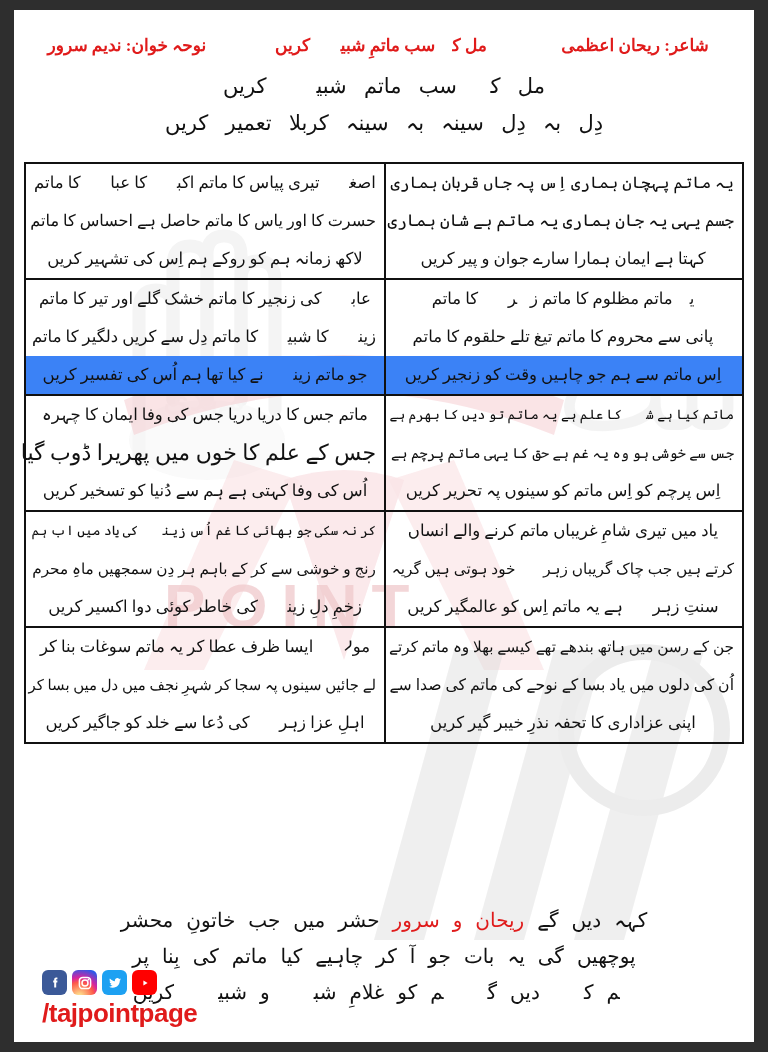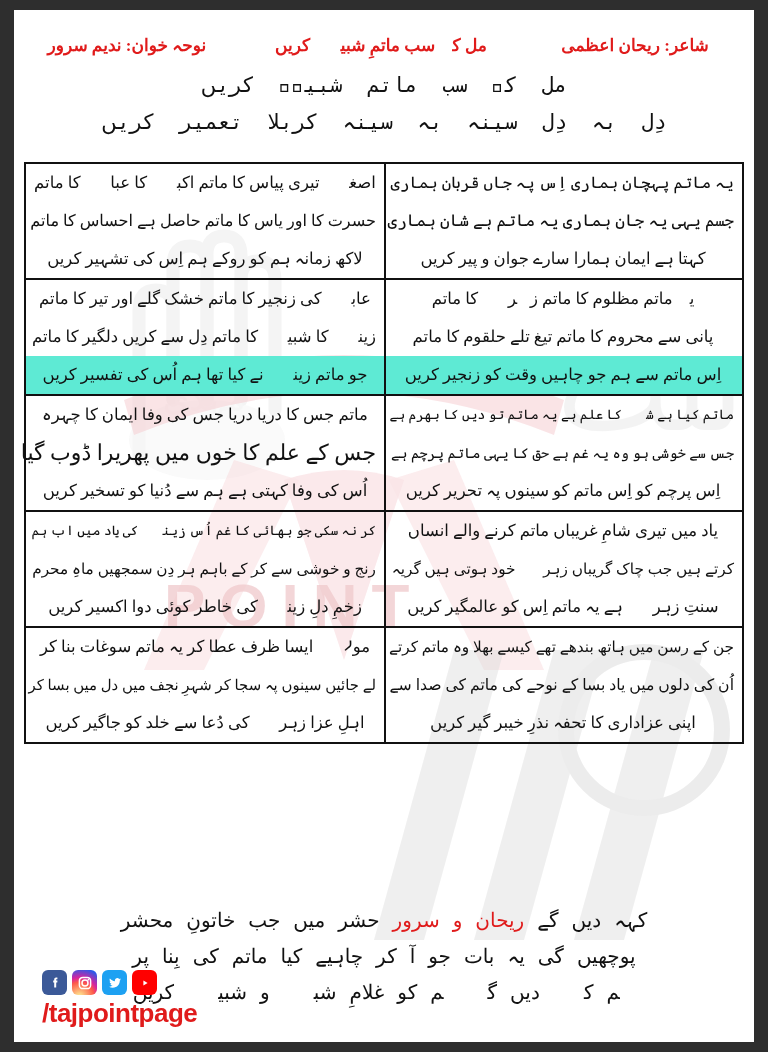--- a/index.html
+++ b/index.html
@@ -56,21 +56,20 @@
   }
   #hdr .h-right{width:30%;text-align:center;padding-right:10px;}
   #hdr .h-mid{width:40%;text-align:center;}
   #hdr .h-left{width:30%;text-align:center;padding-left:4px;}
 
   
   #opening{
     position:absolute;left:0;top:58px;width:740px;
     direction:rtl;text-align:center;
     color:#111;
-    font-family:Liberation Mono, monospace;
   }
   #opening .oline{
     font-size:21px;line-height:37px;
     letter-spacing:2px;
     word-spacing:12px;
   }
 
   
   #tbl{
     position:absolute;left:10px;top:152px;
@@ -87,21 +86,21 @@
   .stanza:last-child{border-bottom:none;}
   .vline{
     position:absolute;left:50%;top:0;bottom:0;width:0;
     border-left:2px solid #111;
   }
   .vrow{
     display:flex;direction:rtl;
     align-items:center;
     min-height:38px;
   }
-  .vrow.hl .half{background:#5eead4;}
+  .vrow.hl .half{background:#3b82f6;}
   .half{
     width:50%;
     box-sizing:border-box;
     padding:2px 8px;
     font-size:16.5px;
     line-height:34px;
     direction:rtl;
     text-align:center;
     color:#111;
     white-space:nowrap;

